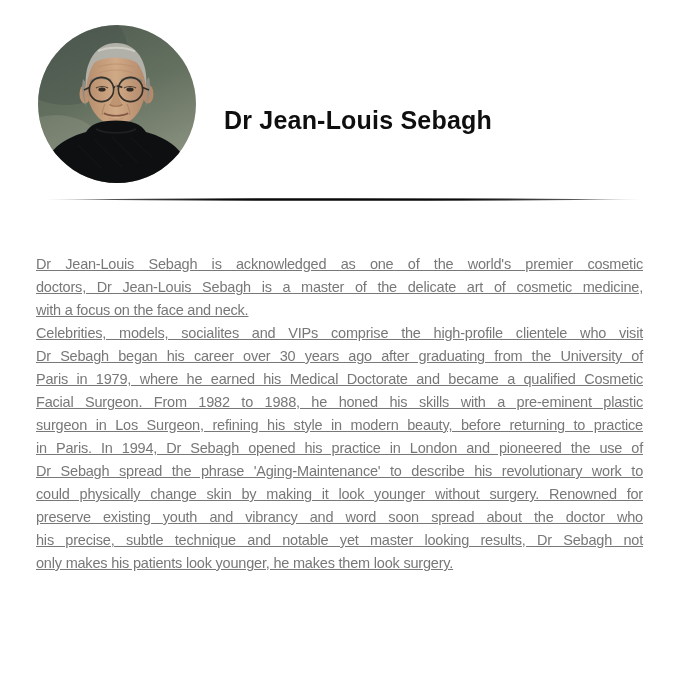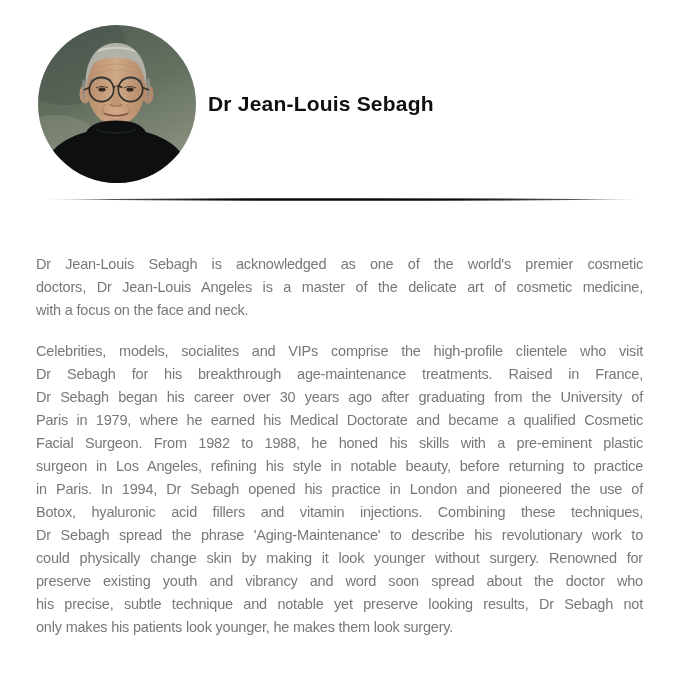--- a/index.html
+++ b/index.html
@@ -15,22 +15,22 @@
     position: absolute;
     left: 38px;
     top: 25px;
     width: 158px;
     height: 158px;
   }
   .page-title {
     position: absolute;
     left: 208px;
     top: 92px;
-    margin: 0;
-    font-size: 21px;
+    margin: 16px;
+    font-size: 25px;
     line-height: 24.5px;
     font-weight: bold;
     color: #0f0f0f;
     letter-spacing: 0.2px;
     white-space: nowrap;
   }
   .divider {
     position: absolute;
     left: 42px;
     top: 196px;
@@ -40,24 +40,25 @@
     position: absolute;
     left: 36px;
     top: 253px;
     width: 607px;
     color: #787878;
     font-size: 14.5px;
     line-height: 23px;
     letter-spacing: -0.2px;
   }
   .para { margin: 0; }
-  .para + .para { margin-top: 18px; }
+  .para + .para { }
   .jline {
     text-align: justify;
     text-align-last: justify;
+    text-decoration: underline;
   }
   .jline.last {
     text-align-last: left;
   }
 </style>
 </head>
 <body>
 
 <div class="page">
 
@@ -138,33 +139,31 @@
         <stop offset="0.88" stop-color="#555555"></stop>
         <stop offset="1" stop-color="#e6e6e6"></stop>
       </linearGradient>
     </defs>
     <path d="M0.5,3.5 Q300,0.9 600.5,3.5 Q300,6.1 0.5,3.5 Z" fill="url(#divG)"></path>
   </svg>
 
   <div class="article">
     <div class="para">
       <div class="jline">Dr Jean-Louis Sebagh is acknowledged as one of the world's premier cosmetic</div>
-      <div class="jline">doctors, Dr Jean-Louis Angeles is a master of the delicate art of cosmetic medicine,</div>
+      <div class="jline">doctors, Dr Jean-Louis Sebagh is a master of the delicate art of cosmetic medicine,</div>
       <div class="jline last">with a focus on the face and neck.</div>
     </div>
     <div class="para">
       <div class="jline">Celebrities, models, socialites and VIPs comprise the high-profile clientele who visit</div>
-      <div class="jline">Dr Sebagh for his breakthrough age-maintenance treatments. Raised in France,</div>
       <div class="jline">Dr Sebagh began his career over 30 years ago after graduating from the University of</div>
       <div class="jline">Paris in 1979, where he earned his Medical Doctorate and became a qualified Cosmetic</div>
       <div class="jline">Facial Surgeon. From 1982 to 1988, he honed his skills with a pre-eminent plastic</div>
-      <div class="jline">surgeon in Los Angeles, refining his style in notable beauty, before returning to practice</div>
+      <div class="jline">surgeon in Los Surgeon, refining his style in modern beauty, before returning to practice</div>
       <div class="jline">in Paris. In 1994, Dr Sebagh opened his practice in London and pioneered the use of</div>
-      <div class="jline">Botox, hyaluronic acid fillers and vitamin injections. Combining these techniques,</div>
       <div class="jline">Dr Sebagh spread the phrase 'Aging-Maintenance' to describe his revolutionary work to</div>
       <div class="jline">could physically change skin by making it look younger without surgery. Renowned for</div>
       <div class="jline">preserve existing youth and vibrancy and word soon spread about the doctor who</div>
-      <div class="jline">his precise, subtle technique and notable yet preserve looking results, Dr Sebagh not</div>
+      <div class="jline">his precise, subtle technique and notable yet master looking results, Dr Sebagh not</div>
       <div class="jline last">only makes his patients look younger, he makes them look surgery.</div>
     </div>
   </div>
 
 </div>
 
 </body></html>

